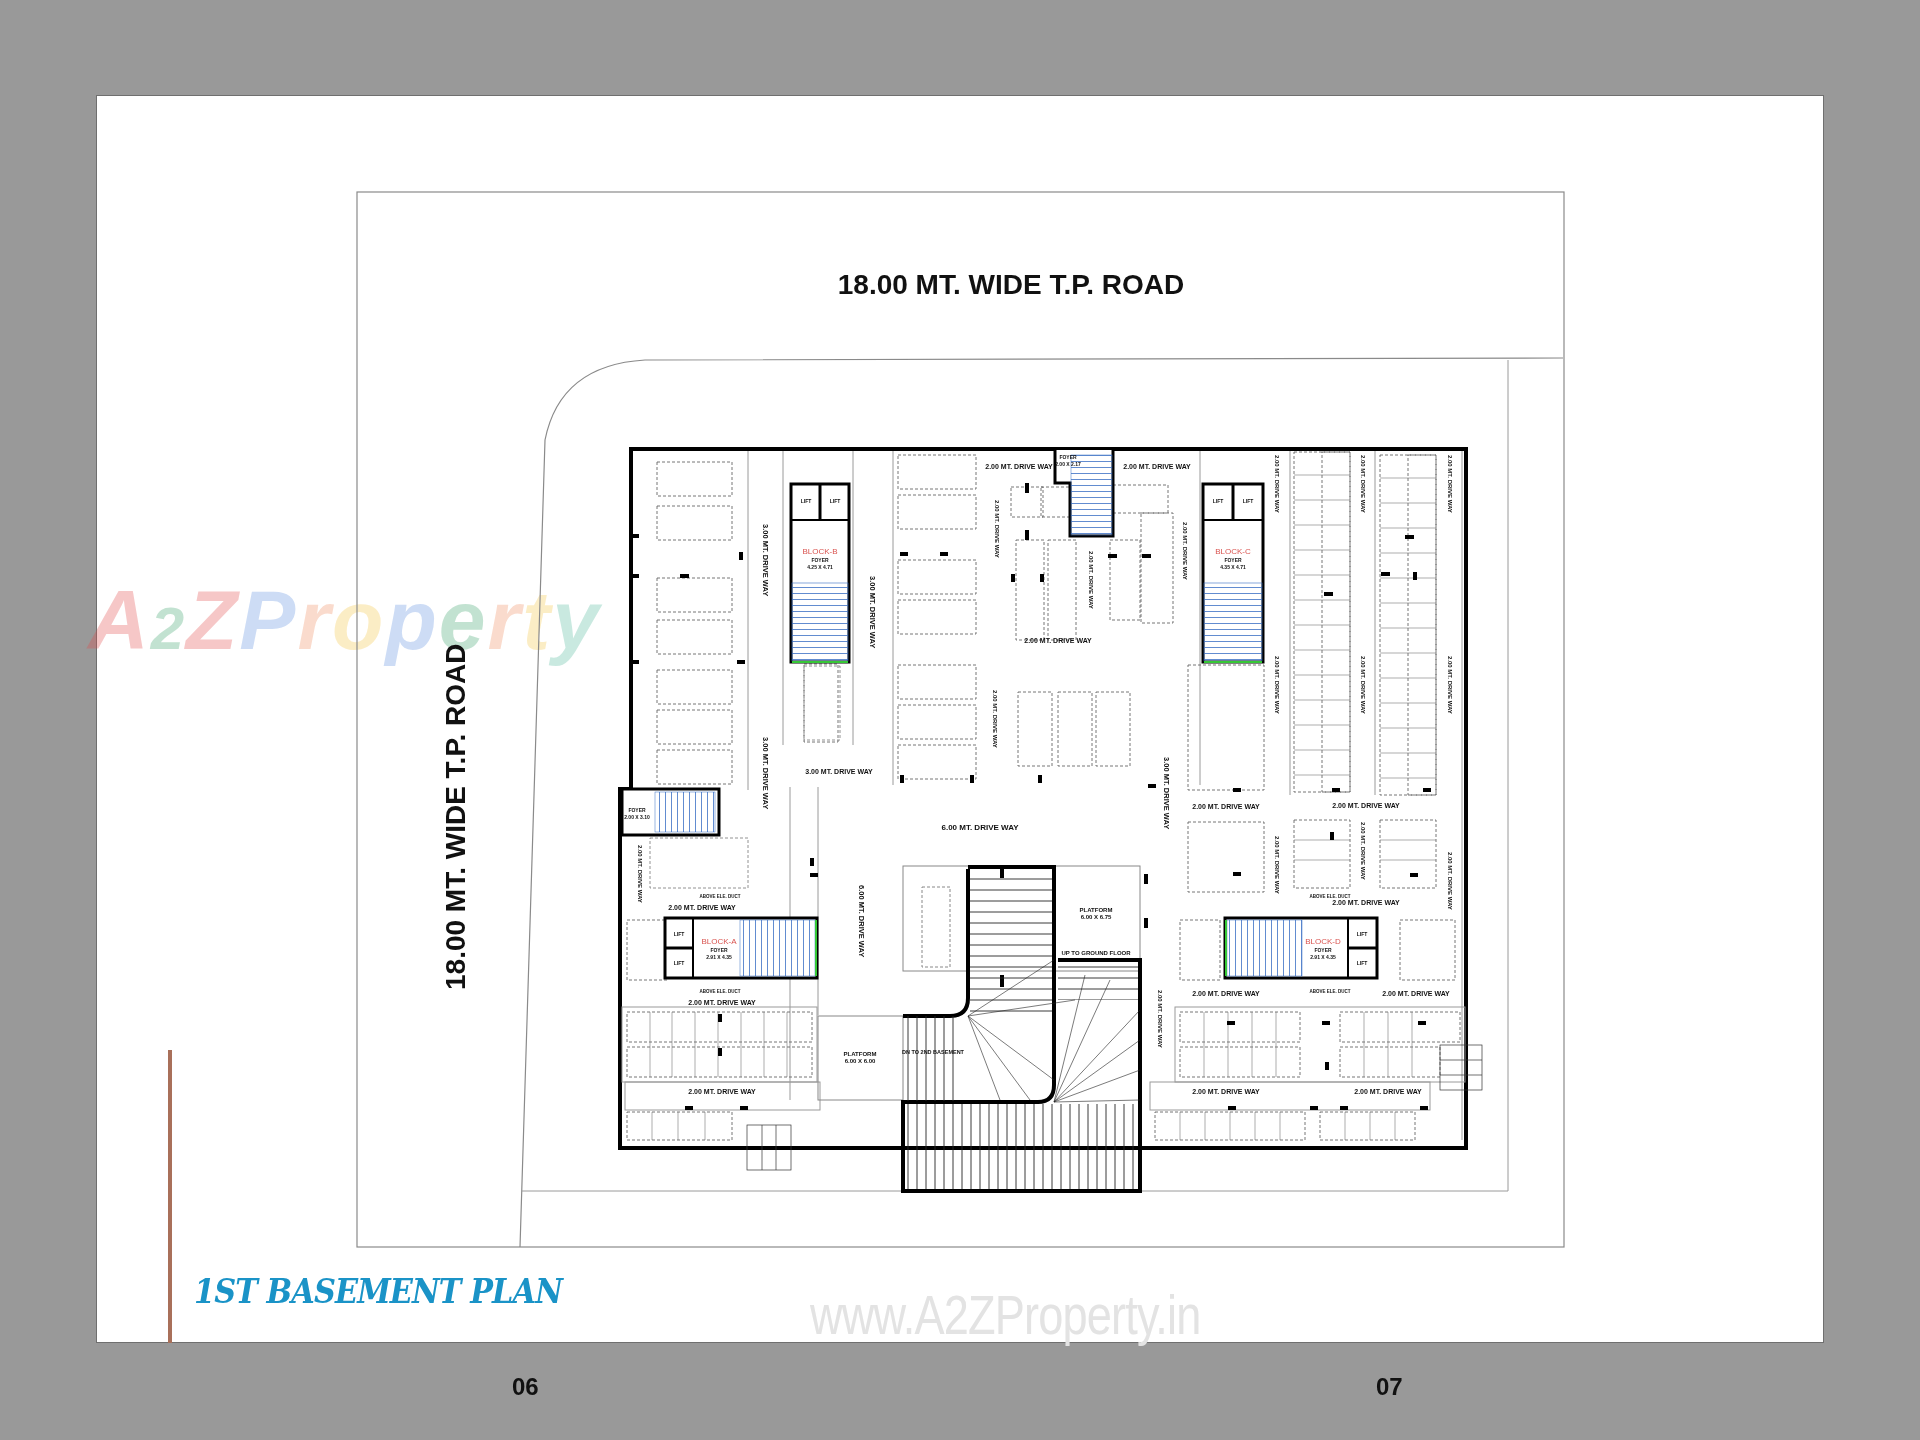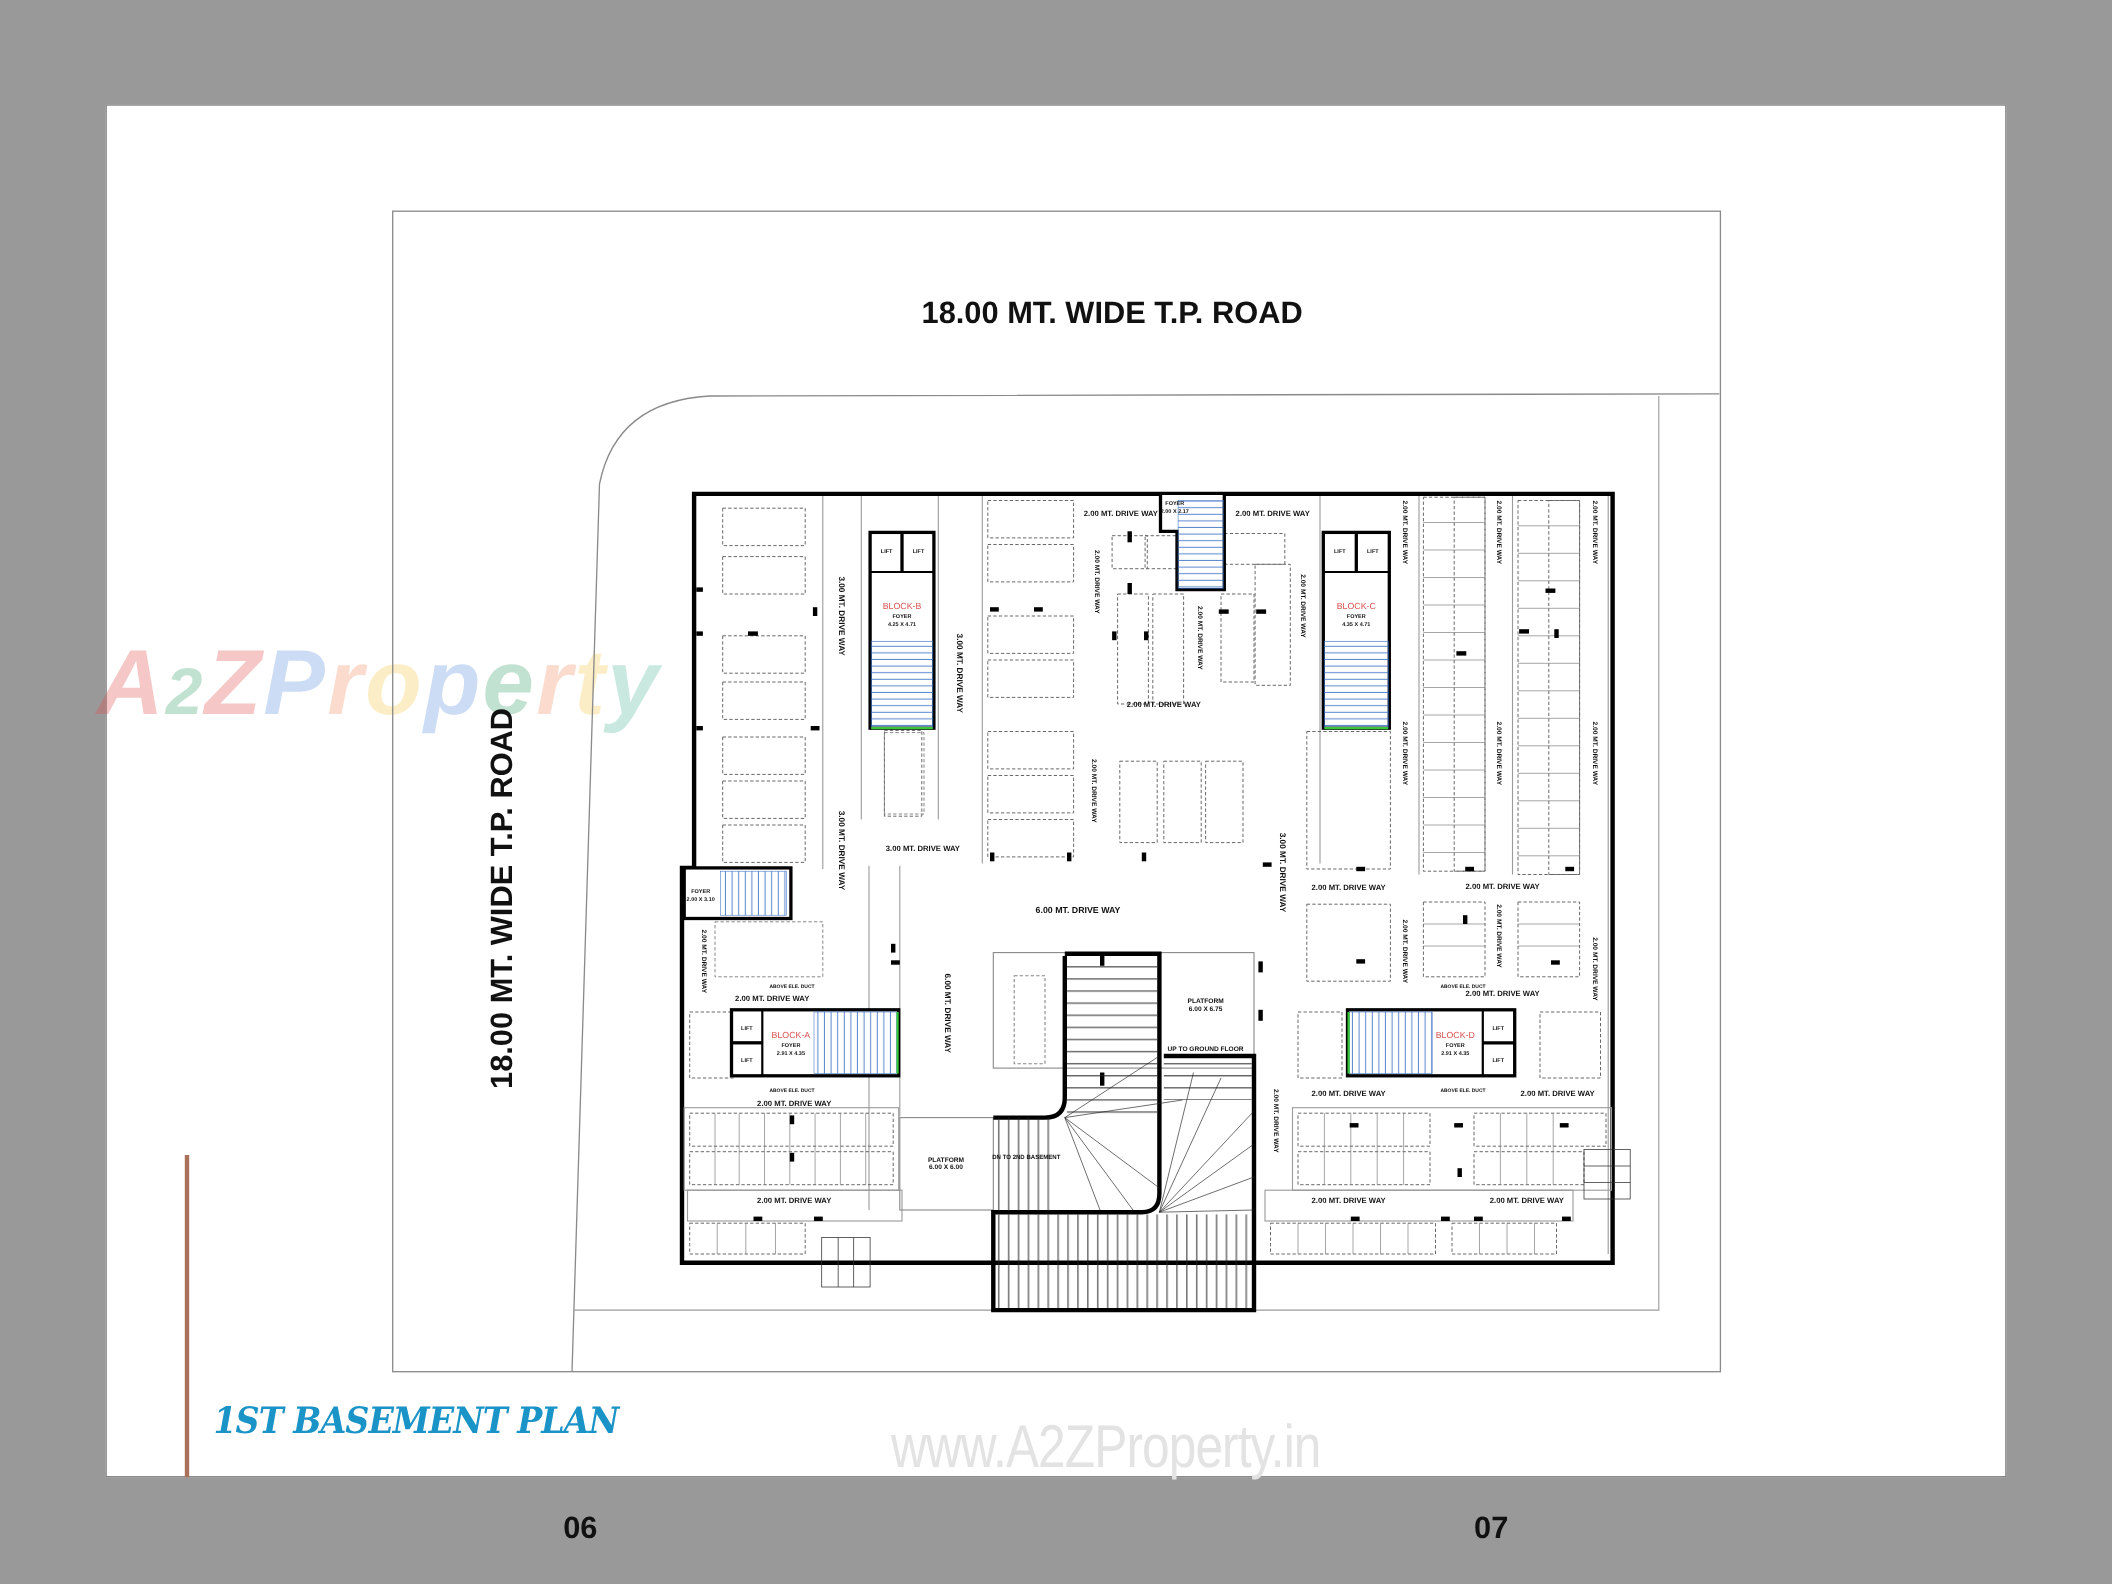--- a/index.html
+++ b/index.html
@@ -1,21 +1,21 @@
 <!DOCTYPE html>
 <html><head>
 <meta charset="utf-8">
 <style>
   html,body{margin:0;padding:0;}
   body{width:1920px;height:1440px;background:#999999;position:relative;overflow:hidden;font-family:"Liberation Sans",sans-serif;}
   .page{position:absolute;left:96px;top:95px;width:1728px;height:1248px;background:#fff;border:1px solid #6f6f6f;box-sizing:border-box;}
   .accent-bar{position:absolute;left:168px;top:1050px;width:4px;height:293px;background:#a9705a;}
   .plan-title{position:absolute;left:194px;top:1272px;font-family:"DejaVu Serif","Liberation Serif",serif;font-style:italic;font-weight:bold;font-size:33px;color:#1a93c7;letter-spacing:-1px;transform:scaleX(0.92);transform-origin:left center;}
   .wm-url{position:absolute;left:810px;top:1283px;font-family:"Liberation Sans",sans-serif;font-size:55px;color:#e3e3e3;transform:scaleX(0.82);transform-origin:left center;letter-spacing:-1px;}
-  .page-num{position:absolute;top:1373px;font-family:"Liberation Sans",sans-serif;font-weight:bold;font-size:28px;color:#111;}
+  .page-num{position:absolute;top:1373px;font-family:"Liberation Sans",sans-serif;font-weight:bold;font-size:24px;color:#111;}
   .wm-brand{position:absolute;left:88px;top:572px;font-family:"Liberation Sans",sans-serif;font-weight:bold;font-size:84px;letter-spacing:2px;opacity:0.3;white-space:nowrap;font-style:italic;}
   .wm-brand span{display:inline-block;}
   svg{position:absolute;left:0;top:0;}
   .lbl{font-family:"Liberation Sans",sans-serif;font-weight:bold;fill:#111;}
 </style>
 </head>
 <body>
 
 <div class="page"></div>
 
@@ -384,13 +384,13 @@
     <text transform="translate(1448,852) rotate(90)" font-size="6" class="lbl">2.00 MT. DRIVE WAY</text>
     <text transform="translate(1158,990) rotate(90)" font-size="6" class="lbl">2.00 MT. DRIVE WAY</text>
     <text transform="translate(638,845) rotate(90)" font-size="6" class="lbl">2.00 MT. DRIVE WAY</text>
   </g>
 </svg>
 
 <div class="accent-bar"></div>
 <div class="plan-title">1ST BASEMENT PLAN</div>
 <div class="wm-url">www.A2ZProperty.in</div>
 <div class="page-num" style="left:512px">06</div>
-<div class="page-num" style="left:1340px">07</div>
+<div class="page-num" style="left:1376px">07</div>
 
 </body></html>

